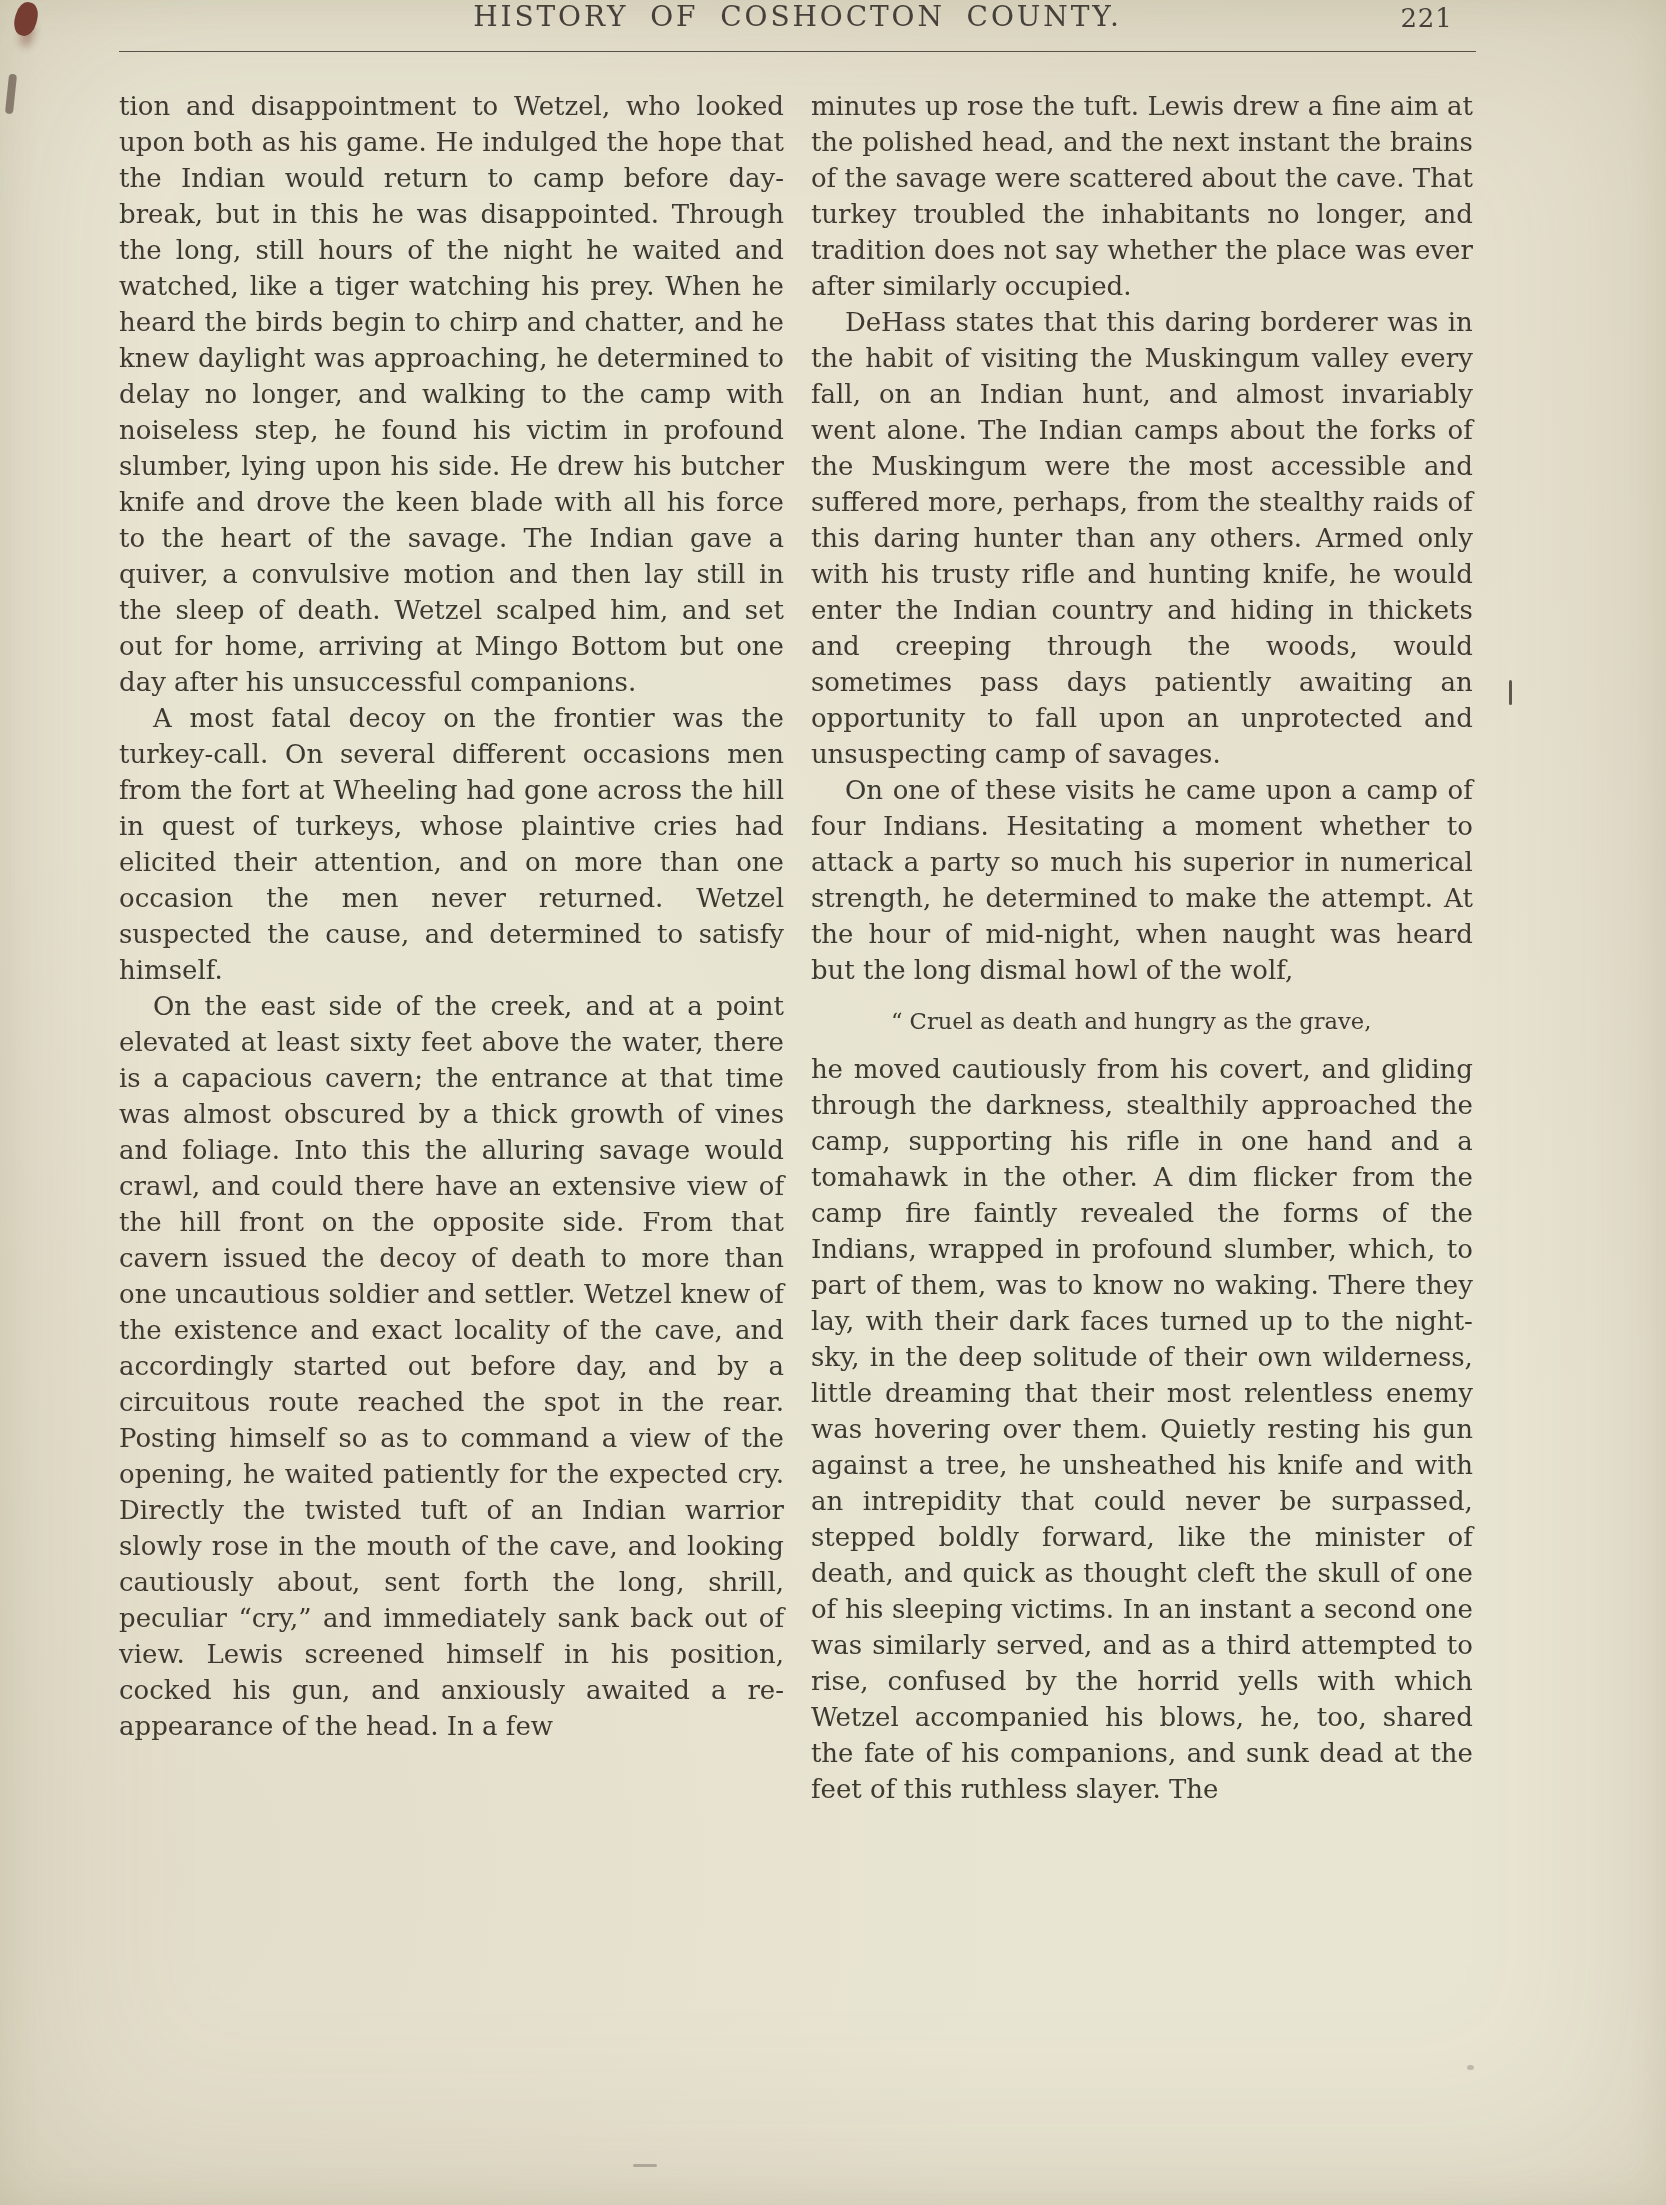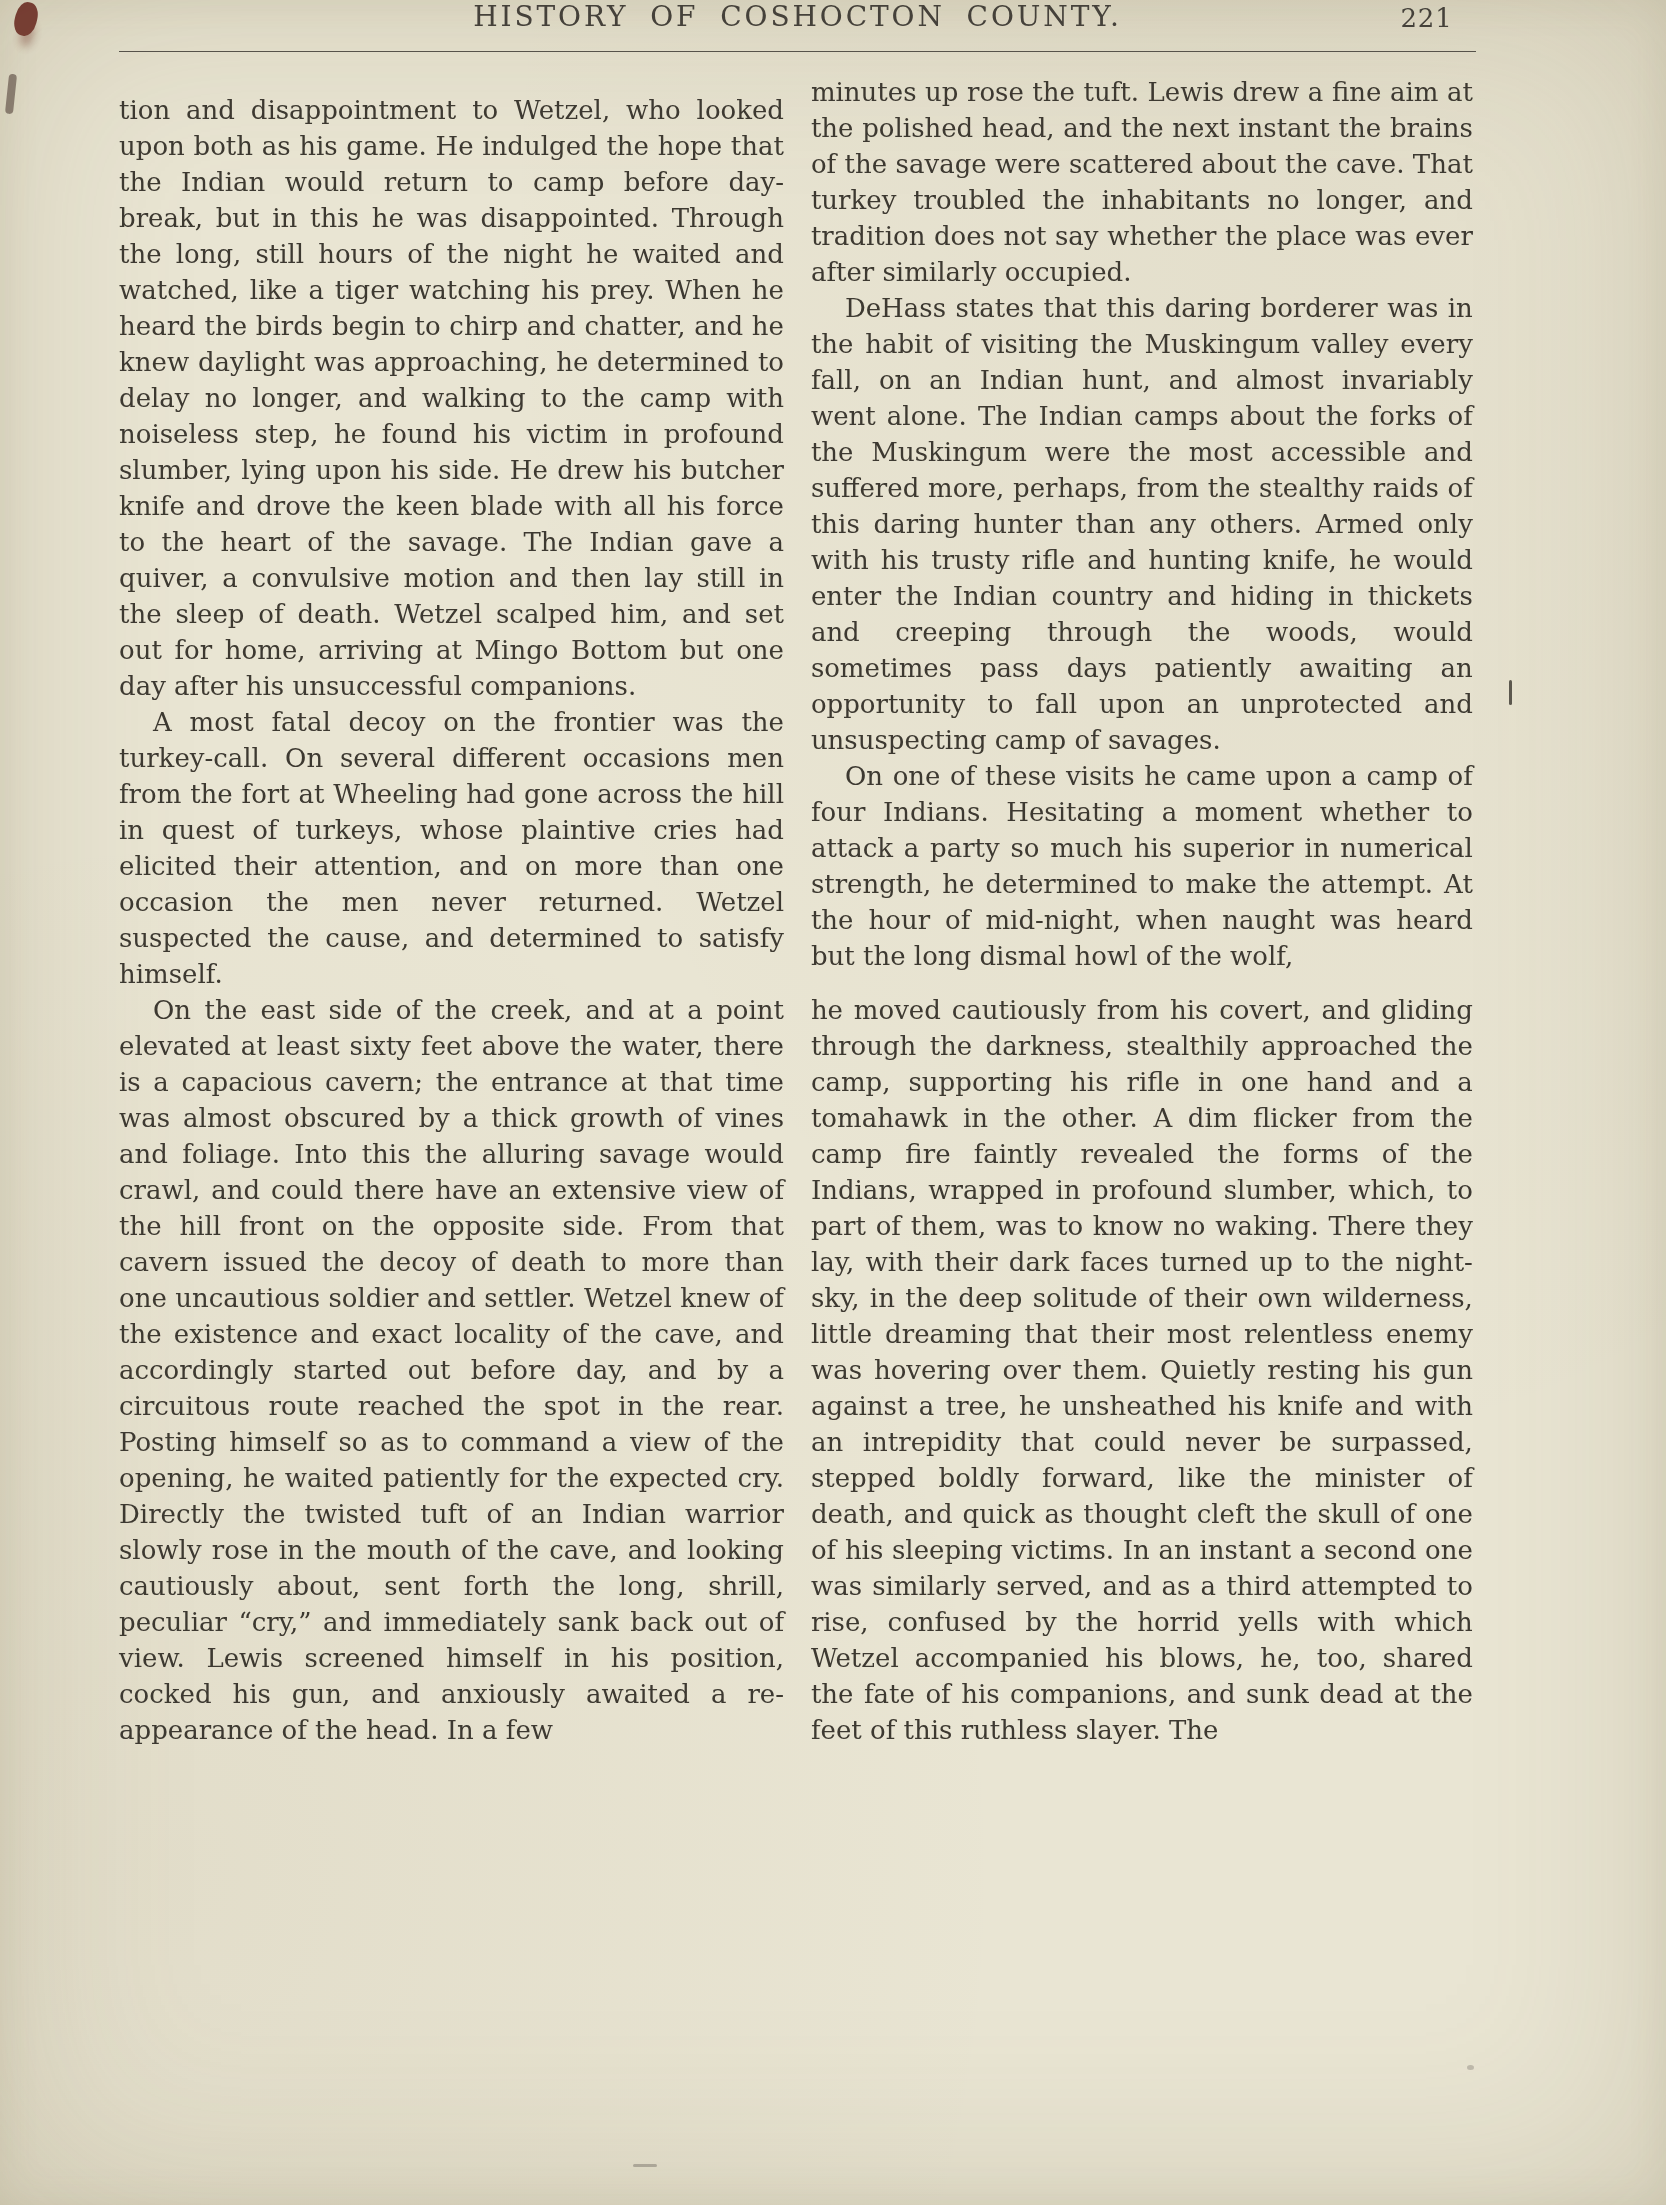--- a/index.html
+++ b/index.html
@@ -49,22 +49,22 @@
     letter-spacing: 0.8px;
     color: #45413a;
   }
   .header-rule {
     margin-top: 11.7px;
     height: 0;
     border-top: 1.7px solid #56524a;
   }
   .columns {
     display: flex;
-    margin-top: 22px;
-    align-items: flex-end;
+    margin-top: 36px;
+    align-items: flex-start;
   }
   .column.left {
     width: 665px;
   }
   .column.right {
     width: 662px;
   }
   .column-divider {
     width: 1.7px;
     background: #6e6a60;
@@ -171,20 +171,21 @@
         <p class="para indent">On the east side of the creek, and at a point elevated at least sixty feet above the water, there is a capacious cavern; the entrance at that time was almost obscured by a thick growth of vines and foliage. Into this the alluring savage would crawl, and could there have an extensive view of the hill front on the opposite side. From that cavern issued the decoy of death to more than one uncautious soldier and settler. Wetzel knew of the existence and exact locality of the cave, and accordingly started out before day, and by a circuitous route reached the spot in the rear. Posting himself so as to command a view of the opening, he waited patiently for the expected cry. Directly the twisted tuft of an Indian warrior slowly rose in the mouth of the cave, and looking cautiously about, sent forth the long, shrill, peculiar “cry,” and immediately sank back out of view. Lewis screened himself in his position, cocked his gun, and anxiously awaited a re-appearance of the head. In a few</p>
       </section>
 
       <div class="column-divider"></div>
 
       <section class="column right">
         <p class="para">minutes up rose the tuft. Lewis drew a fine aim at the polished head, and the next instant the brains of the savage were scattered about the cave. That turkey troubled the inhabitants no longer, and tradition does not say whether the place was ever after similarly occupied.</p>
         <p class="para indent">DeHass states that this daring borderer was in the habit of visiting the Muskingum valley every fall, on an Indian hunt, and almost invariably went alone. The Indian camps about the forks of the Muskingum were the most accessible and suffered more, perhaps, from the stealthy raids of this daring hunter than any others. Armed only with his trusty rifle and hunting knife, he would enter the Indian country and hiding in thickets and creeping through the woods, would sometimes pass days patiently awaiting an opportunity to fall upon an unprotected and unsuspecting camp of savages.</p>
         <p class="para indent">On one of these visits he came upon a camp of four Indians. Hesitating a moment whether to attack a party so much his superior in numerical strength, he determined to make the attempt. At the hour of mid-night, when naught was heard but the long dismal howl of the wolf,</p>
         <div class="verse">
+          <div class="verse-line">“ Cruel as death and hungry as the grave,</div>
         </div>
         <p class="para">he moved cautiously from his covert, and gliding through the darkness, stealthily approached the camp, supporting his rifle in one hand and a tomahawk in the other. A dim flicker from the camp fire faintly revealed the forms of the Indians, wrapped in profound slumber, which, to part of them, was to know no waking. There they lay, with their dark faces turned up to the night-sky, in the deep solitude of their own wilderness, little dreaming that their most relentless enemy was hovering over them. Quietly resting his gun against a tree, he unsheathed his knife and with an intrepidity that could never be surpassed, stepped boldly forward, like the minister of death, and quick as thought cleft the skull of one of his sleeping victims. In an instant a second one was similarly served, and as a third attempted to rise, confused by the horrid yells with which Wetzel accompanied his blows, he, too, shared the fate of his companions, and sunk dead at the feet of this ruthless slayer. The</p>
       </section>
 
     </main>
 
   </div>
 </div>
 
 

